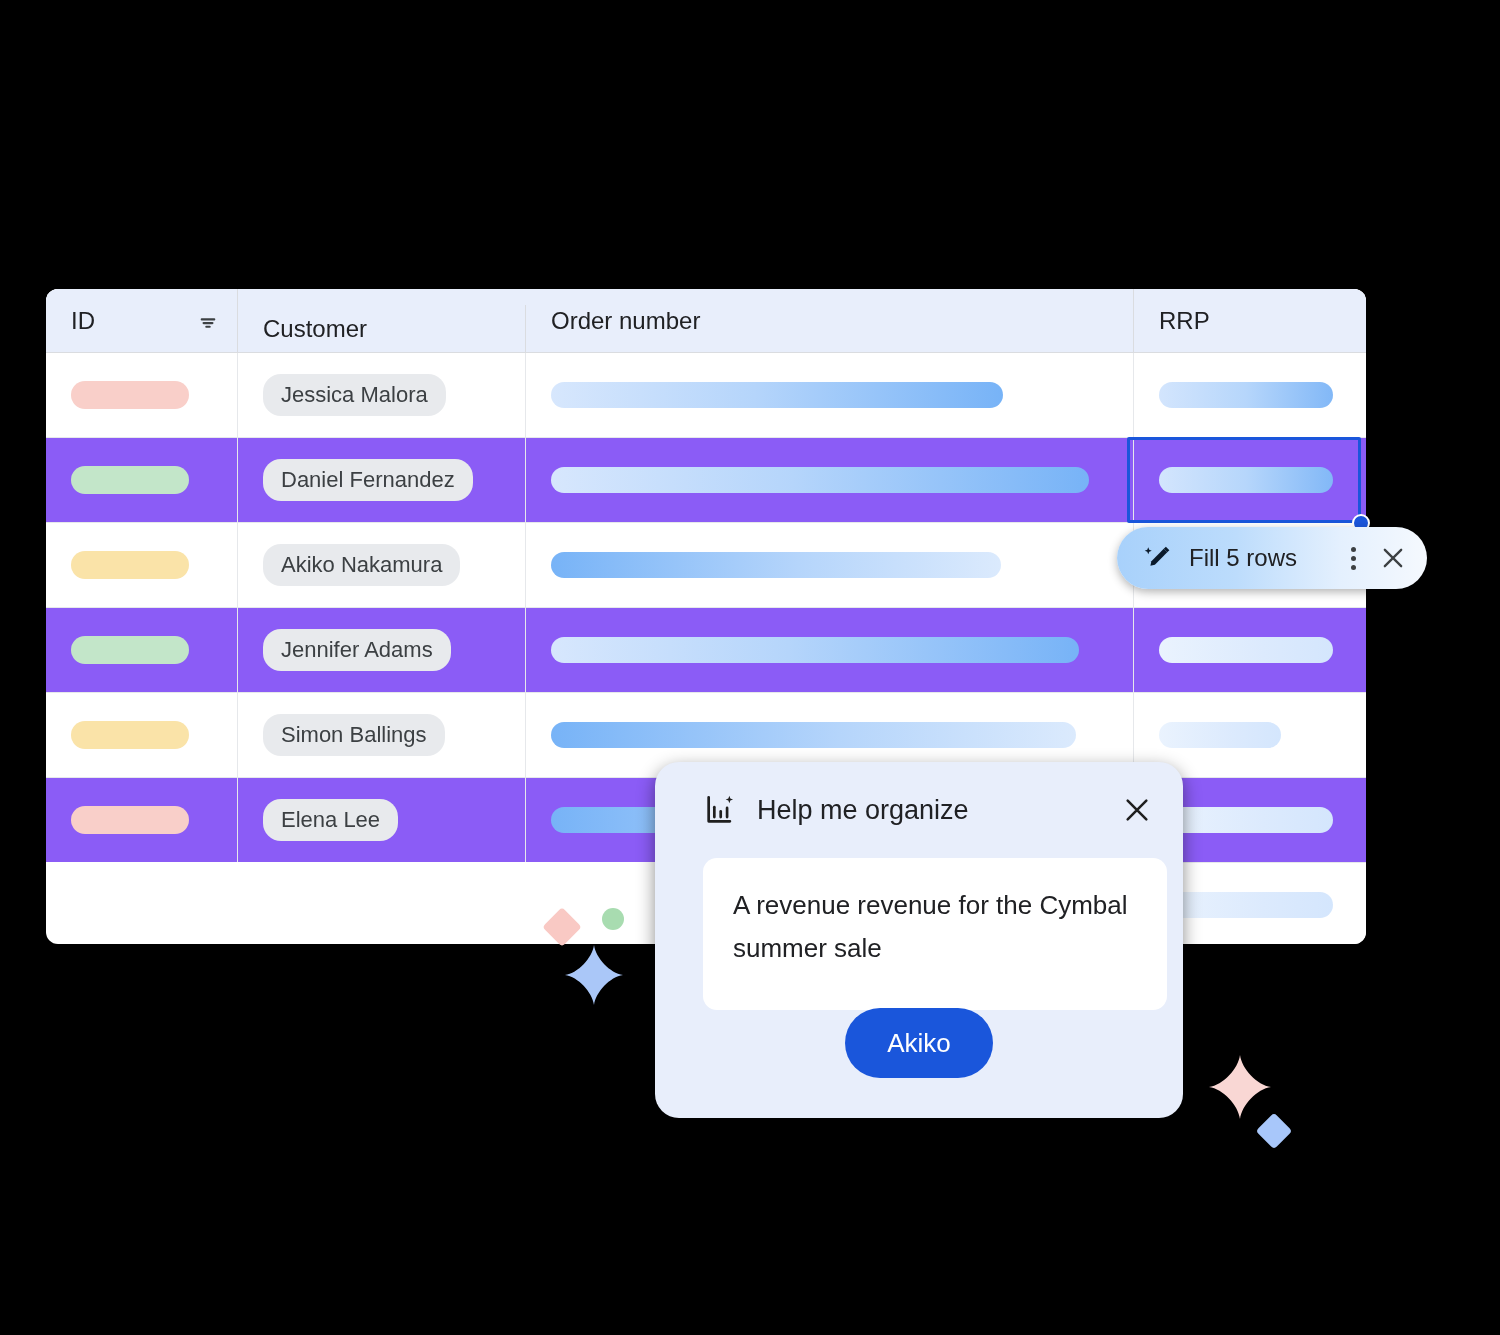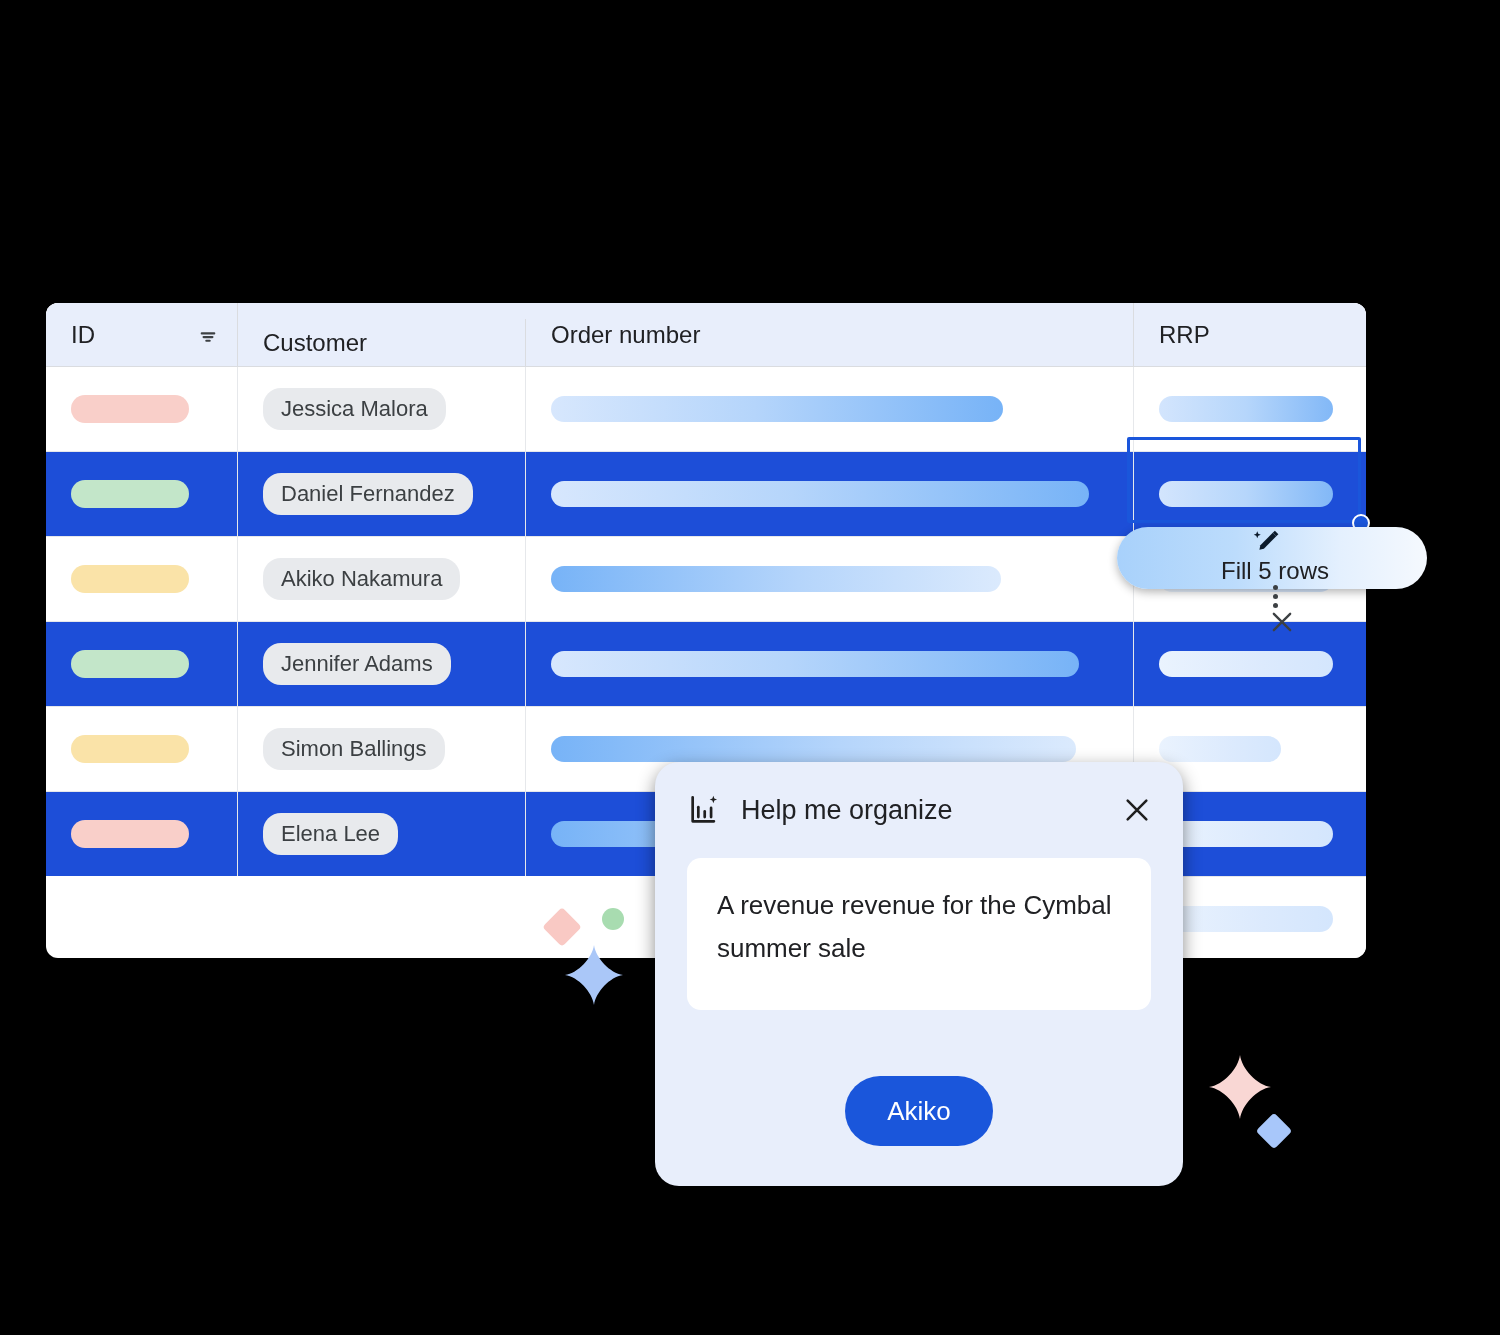--- a/index.html
+++ b/index.html
@@ -42,21 +42,21 @@
 
   .gemini-spark { position:absolute; left:1218px; top:190px; width:42px; height:42px; }
   .avatar {
     position:absolute; left:1287px; top:176px; width:70px; height:70px;
     border-radius:50%; overflow:hidden; background:#8d6e55;
   }
   .avatar svg { display:block; }
 
   
   .table-card {
-    position:absolute; left:46px; top:303px;
+    position:absolute; left:46px; top:289px;
     width:1320px; height:655px;
     background:#fff; border-radius:12px;
     overflow:hidden;
   }
   .table-clip {
     position:absolute; left:0; top:0; width:1320px; height:655px;
     
     -webkit-clip-path: polygon(0 0, 1320px 0, 1320px 655px, 1094px 655px, 1094px 573px, 0 573px);
     clip-path: polygon(0 0, 1320px 0, 1320px 655px, 1094px 655px, 1094px 573px, 0 573px);
     background:#fff;
@@ -70,21 +70,21 @@
     font-size:24px; color:#202124; padding-left:25px;
     border-right:1px solid #dadce0;
   }
   .th.c-id { width:192px; }
   .th.c-cust { width:288px;margin-top:16px; }
   .th.c-order { width:608px; }
   .th.c-rrp { width:232px; border-right:none; }
   .filter-icon { position:absolute; right:18px; top:22px; }
 
   .trow { display:flex; height:85px; border-bottom:1px solid #e6e8eb; }
-  .trow.alt { background:#1d4ed8; }
+  .trow.alt { background:#8b5cf6; }
   .td {
     display:flex; align-items:center; padding-left:25px;
     border-right:1px solid #e6e8eb; position:relative;
   }
   .td.c-id { width:192px; }
   .td.c-cust { width:288px; }
   .td.c-order { width:608px; }
   .td.c-rrp { width:232px; border-right:none; }
 
   .id-pill { width:118px; height:28px; border-radius:14px; }
@@ -109,35 +109,35 @@
     background:#1a56db; border:2px solid #fff;
   }
 
   
   .fill-pill {
     position:absolute; left:1117px; top:527px;
     width:310px; height:62px; border-radius:31px;
     background:linear-gradient(90deg,#a8d1fb 0%,#bcdcfc 38%,#e4f0fe 72%,#f5f9fe 100%);
     display:flex; align-items:center; padding:0 20px 0 26px;
     box-shadow:0 3px 10px rgba(0,0,0,.30);
-    flex-direction:column;
   }
   .fill-pill .wand { margin-right:16px; display:flex; }
   .fill-pill .fill-label { font-size:24px; color:#202124; white-space:nowrap; }
   .fill-pill .spacer { flex:1; }
   .fill-pill .kebab { width:24px; display:flex; flex-direction:column; align-items:center; gap:4px; cursor:pointer; }
   .kebab i { width:5px; height:5px; border-radius:50%; background:#3c4043; display:block; }
   .fill-pill .xclose { margin-left:14px; cursor:pointer; display:flex; }
 
   
   .hmo {
     position:absolute; left:655px; top:762px;
-    width:528px; height:424px;
+    width:528px; height:356px;
     background:#e8eefb; border-radius:24px;
     box-shadow:0 6px 18px rgba(0,0,0,.45);
+    padding-left:16px;
   }
   .hmo-head { display:flex; align-items:center; height:96px; padding:0 30px 0 32px; }
   .hmo-icon { margin-right:20px; display:flex; }
   .hmo-title { font-size:27px; color:#202124; white-space:nowrap; }
   .hmo-head .spacer { flex:1; }
   .hmo-close { cursor:pointer; display:flex; }
   .hmo-input {
     margin:0 32px; width:464px; height:152px;
     background:#fff; border-radius:14px;
     padding:26px 30px; font-size:26px; color:#202124;

